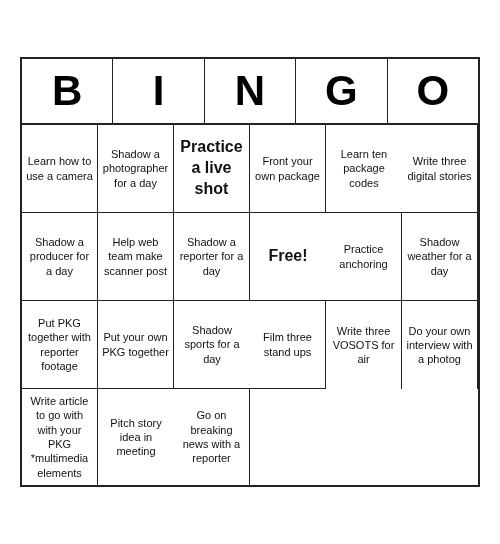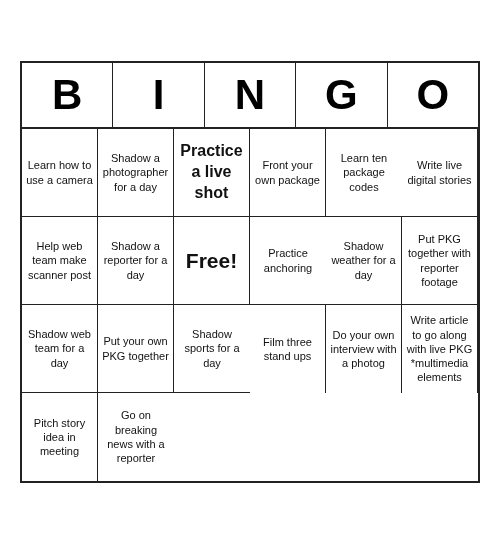--- a/index.html
+++ b/index.html
@@ -50,21 +50,21 @@
       font-family: Arial, sans-serif;
       color: #111;
     }
     .bingo-cell:nth-child(5n) {
       border-right: none;
     }
     .bingo-cell:nth-last-child(-n+5) {
       border-bottom: none;
     }
     .bingo-cell.free {
-      font-size: 21px;
+      font-size: 16px;
       font-weight: bold;
     }
     .bingo-cell.large-text {
       font-size: 16px;
       font-weight: bold;
     }
   </style>
 </head>
 <body>
 
@@ -75,29 +75,30 @@
       <div class="bingo-header-cell">N</div>
       <div class="bingo-header-cell">G</div>
       <div class="bingo-header-cell">O</div>
     </div>
   <div class="bingo-grid">
   <div class="bingo-cell">Learn how to use a camera</div>
       <div class="bingo-cell">Shadow a photographer for a day</div>
       <div class="bingo-cell large-text">Practice a live shot</div>
       <div class="bingo-cell">Front your own package</div>
       <div class="bingo-cell">Learn ten package codes</div>
-      <div class="bingo-cell">Write live digital stories</div>
+      <div class="bingo-cell">Write three digital stories</div>
+      <div class="bingo-cell">Shadow a producer for a day</div>
       <div class="bingo-cell">Help web team make scanner post</div>
       <div class="bingo-cell">Shadow a reporter for a day</div>
       <div class="bingo-cell free">Free!</div>
       <div class="bingo-cell">Practice anchoring</div>
       <div class="bingo-cell">Shadow weather for a day</div>
       <div class="bingo-cell">Put PKG together with reporter footage</div>
-      <div class="bingo-cell">Shadow web team for a day</div>
       <div class="bingo-cell">Put your own PKG together</div>
       <div class="bingo-cell">Shadow sports for a day</div>
       <div class="bingo-cell">Film three stand ups</div>
+      <div class="bingo-cell">Write three VOSOTS for air</div>
       <div class="bingo-cell">Do your own interview with a photog</div>
-      <div class="bingo-cell">Write article to go along with live PKG *multimedia elements</div>
+      <div class="bingo-cell">Write article to go with with your PKG *multimedia elements</div>
       <div class="bingo-cell">Pitch story idea in meeting</div>
       <div class="bingo-cell">Go on breaking news with a reporter</div>
     </div>
 </div>
 
 </body></html>

